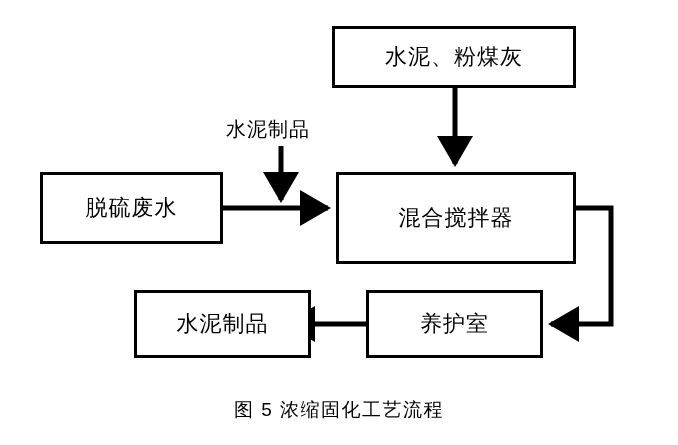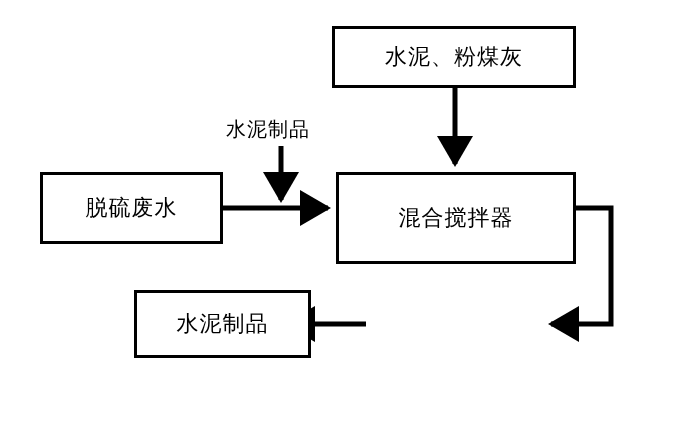--- a/index.html
+++ b/index.html
@@ -92,21 +92,25 @@
   </div>
 
   <div class="box" id="box-waste">
     <span>脱硫废水</span>
   </div>
 
   <div class="box" id="box-mixer">
     <span>混合搅拌器</span>
   </div>
 
+  <div class="box" id="box-curing">
+    <span>养护室</span>
+  </div>
 
   <div class="box" id="box-product">
     <span>水泥制品</span>
   </div>
 
   <div class="free-label" id="label-lowtemp">水泥制品</div>
 
+  <div class="caption" id="caption-main">图 5  浓缩固化工艺流程</div>
 
 </div>
 
 </body></html>

